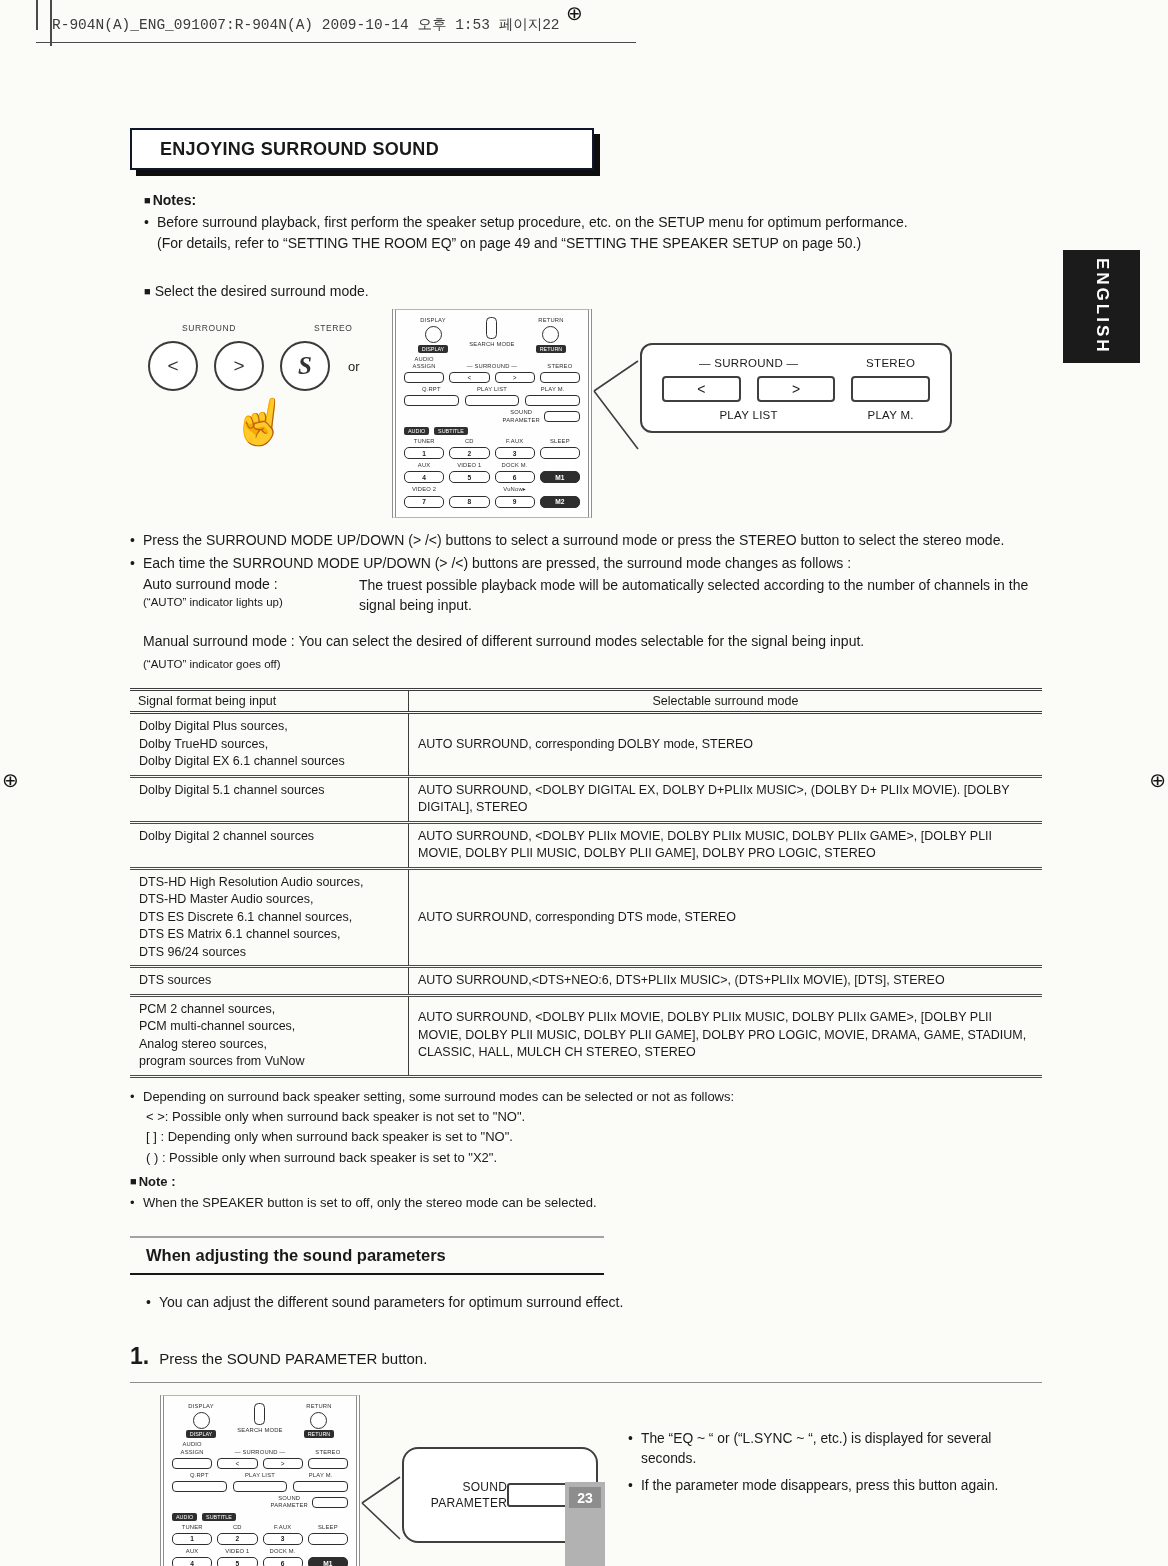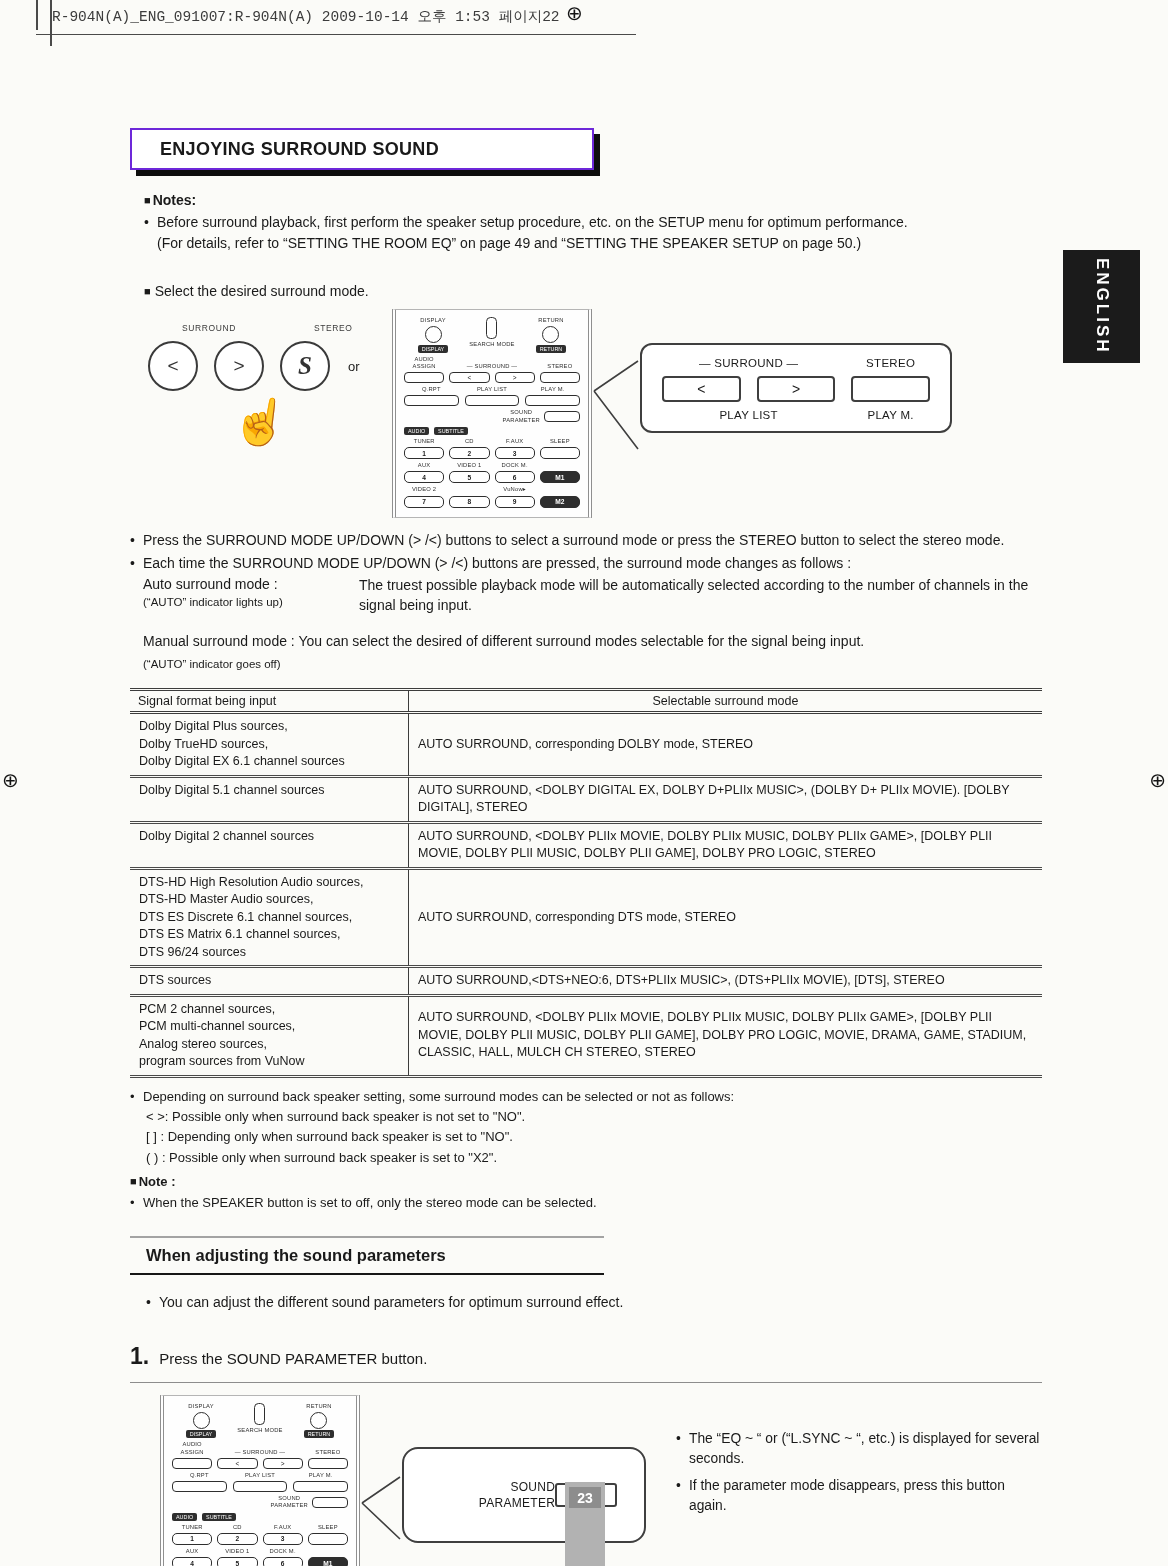--- a/index.html
+++ b/index.html
@@ -1,37 +1,37 @@
 <!DOCTYPE html>
 <html><head>
 <meta charset="utf-8">
 <style>
   html,body{margin:0;padding:0;}
   body{width:1168px;height:1566px;position:relative;overflow:hidden;background:#fbfbf8;
        font-family:"Liberation Sans",sans-serif;color:#1a1a1a;font-size:14px;}
   .pre{white-space:pre-line;}
 
   
-  .print-header{position:absolute;top:4px;left:36px;width:584px;border-bottom:1.5px solid #4a4a4a;
+  .print-header{position:absolute;top:12px;left:36px;width:584px;border-bottom:1.5px solid #4a4a4a;
     padding:3px 0 8px 16px;font-family:"Liberation Mono",monospace;font-size:14.5px;color:#3c3c3c;}
   .crop-v1{position:absolute;top:0;left:36px;height:30px;width:1.5px;background:#4a4a4a;}
   .crop-v2{position:absolute;top:0;left:50px;height:46px;width:1.5px;background:#4a4a4a;}
   .reg{position:absolute;font-size:20px;color:#141414;line-height:1;}
   .reg.hdr{top:3px;left:566px;}
   .reg.left{top:770px;left:2px;}
   .reg.right{top:770px;right:2px;}
   .reg.bottom{top:1531px;left:575px;background:#fff;border-radius:50%;}
 
   .lang-tab{position:absolute;top:250px;right:28px;width:77px;height:113px;background:#1b1b1b;color:#fff;
     display:flex;align-items:center;justify-content:center;writing-mode:vertical-rl;
     font-size:17px;font-weight:bold;letter-spacing:3px;}
 
   .content{width:912px;margin-left:130px;padding-top:128px;}
 
-  .title-box{width:432px;height:38px;border:2px solid #6d28d9;box-shadow:6px 6px 0 #0d0d0d;background:#fff;
+  .title-box{width:432px;height:38px;border:2px solid #0f172a;box-shadow:6px 6px 0 #0d0d0d;background:#fff;
     display:flex;align-items:center;padding-left:28px;font-size:18px;font-weight:bold;letter-spacing:.3px;}
 
   .sq{font-weight:bold;}
   .sq::before{content:"■";font-size:11px;margin-right:2px;vertical-align:1px;}
   .notes{margin:20px 0 0 14px;line-height:1.45;}
   .b{position:relative;padding-left:13px;margin-top:3px;line-height:1.42;}
   .b::before{content:"•";position:absolute;left:0;}
   .cont{padding-left:13px;}
   .select-line{margin:30px 0 0 14px;font-weight:normal;}
   .select-line::before{content:"■";font-size:11px;margin-right:4px;vertical-align:1px;}
@@ -103,21 +103,21 @@
   .adjust-bullet{margin:18px 0 0 16px;}
   .step{margin-top:30px;display:flex;align-items:baseline;gap:10px;}
   .step-num{font-size:23px;font-weight:bold;}
   .step-text{font-size:15px;}
   .hr{border-bottom:1.5px solid #8d8d8d;margin-top:12px;}
 
   
   .bottom-row{display:flex;align-items:flex-start;margin:12px 0 0 30px;}
   .connector2{flex-shrink:0;margin-top:78px;}
   .sp-callout{border:2.5px solid #3f3f3f;border-radius:16px;width:192px;height:92px;display:flex;
-    align-items:center;justify-content:center;margin-top:52px;background:#fff;flex-shrink:0;padding-left:48px;}
+    align-items:center;justify-content:center;margin-top:52px;background:#fff;flex-shrink:0;}
   .sp-lbl{font-size:12px;text-align:right;line-height:1.35;letter-spacing:.3px;}
   .sp-btn{width:58px;height:20px;border:2px solid #3f3f3f;border-radius:3px;background:#fff;}
   .sp-bullets{margin:26px 0 0 30px;width:452px;font-size:13.8px;}
   .sp-bullets .b{margin-top:8px;}
 
   
   .page-strip{position:absolute;left:565px;top:1482px;width:40px;height:84px;background:#b2b2b2;}
   .page-num{position:absolute;left:569px;top:1487px;width:32px;height:21px;background:#8d8d8d;color:#fff;
     font-size:14px;font-weight:bold;display:flex;align-items:center;justify-content:center;}
 </style>

